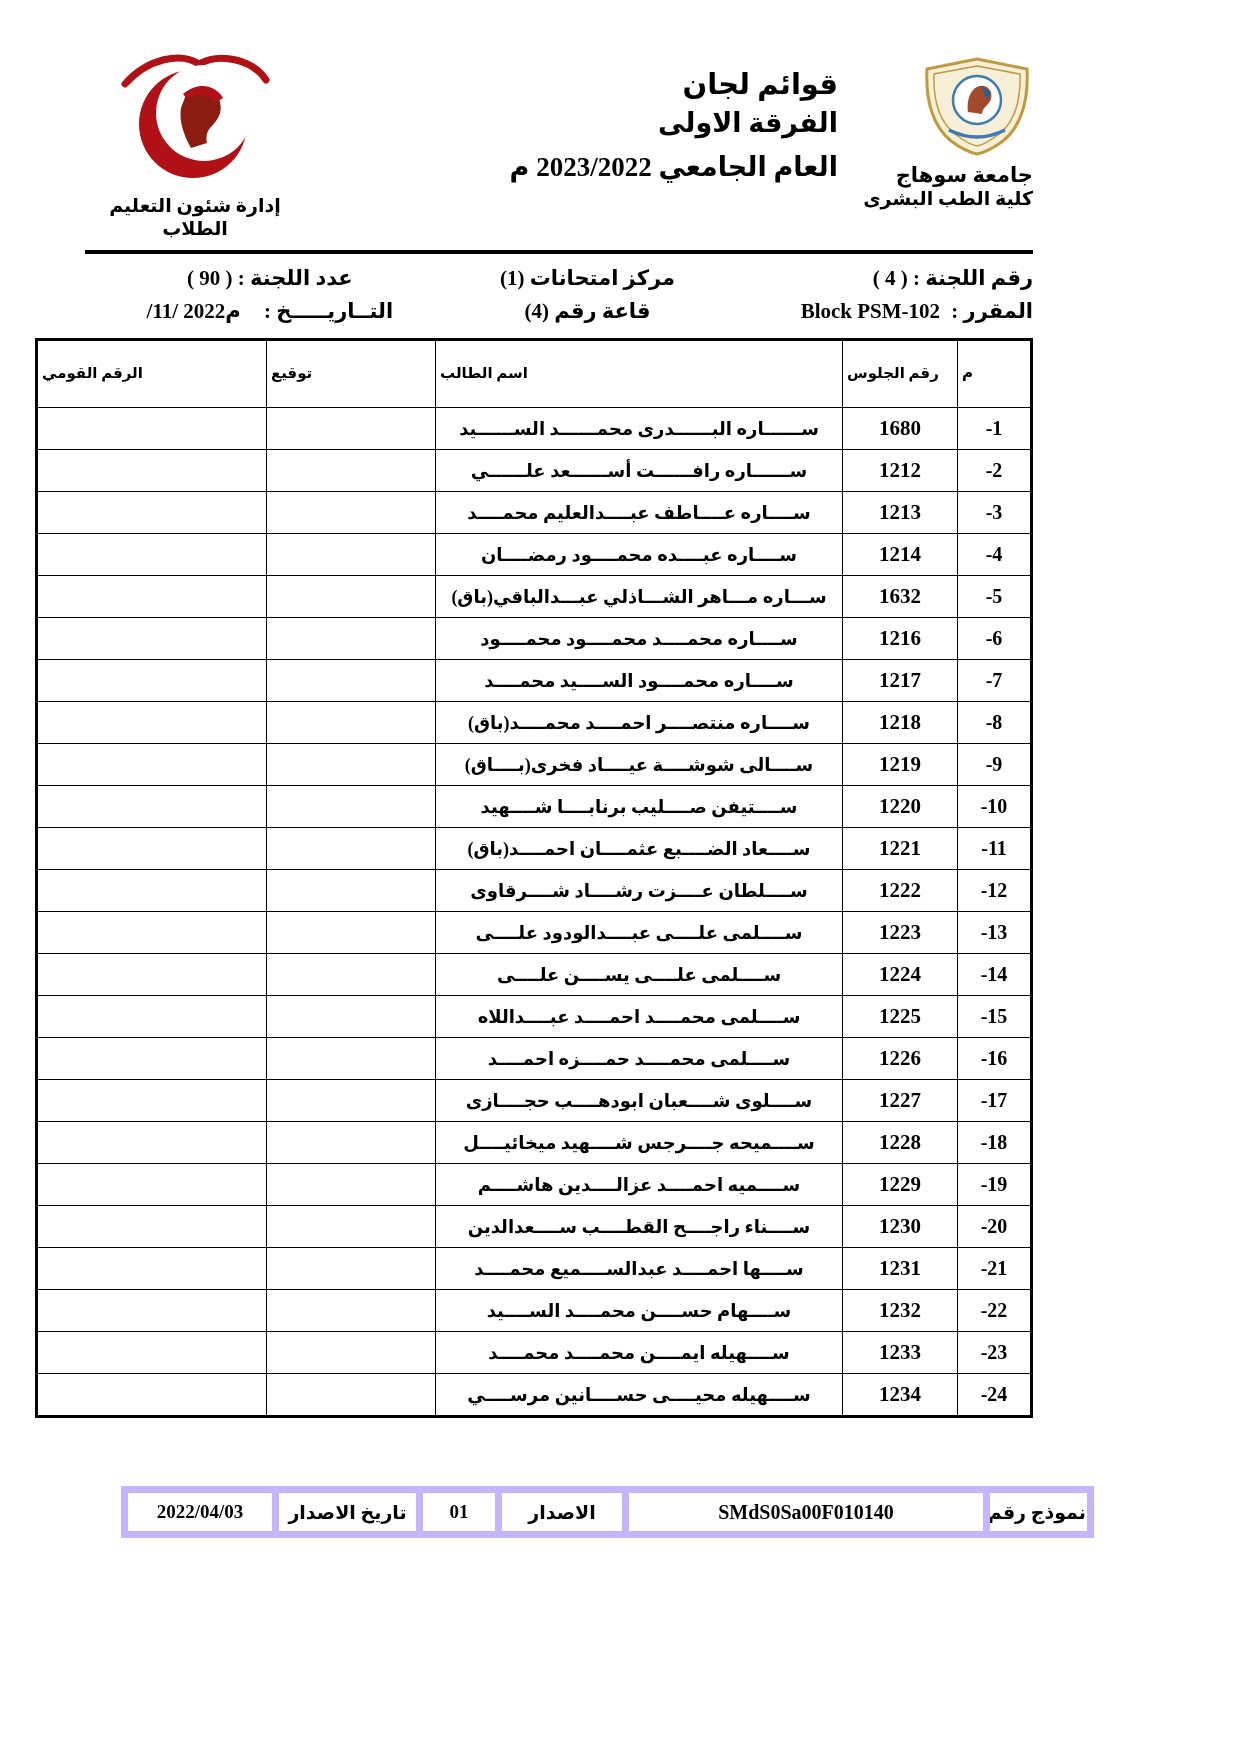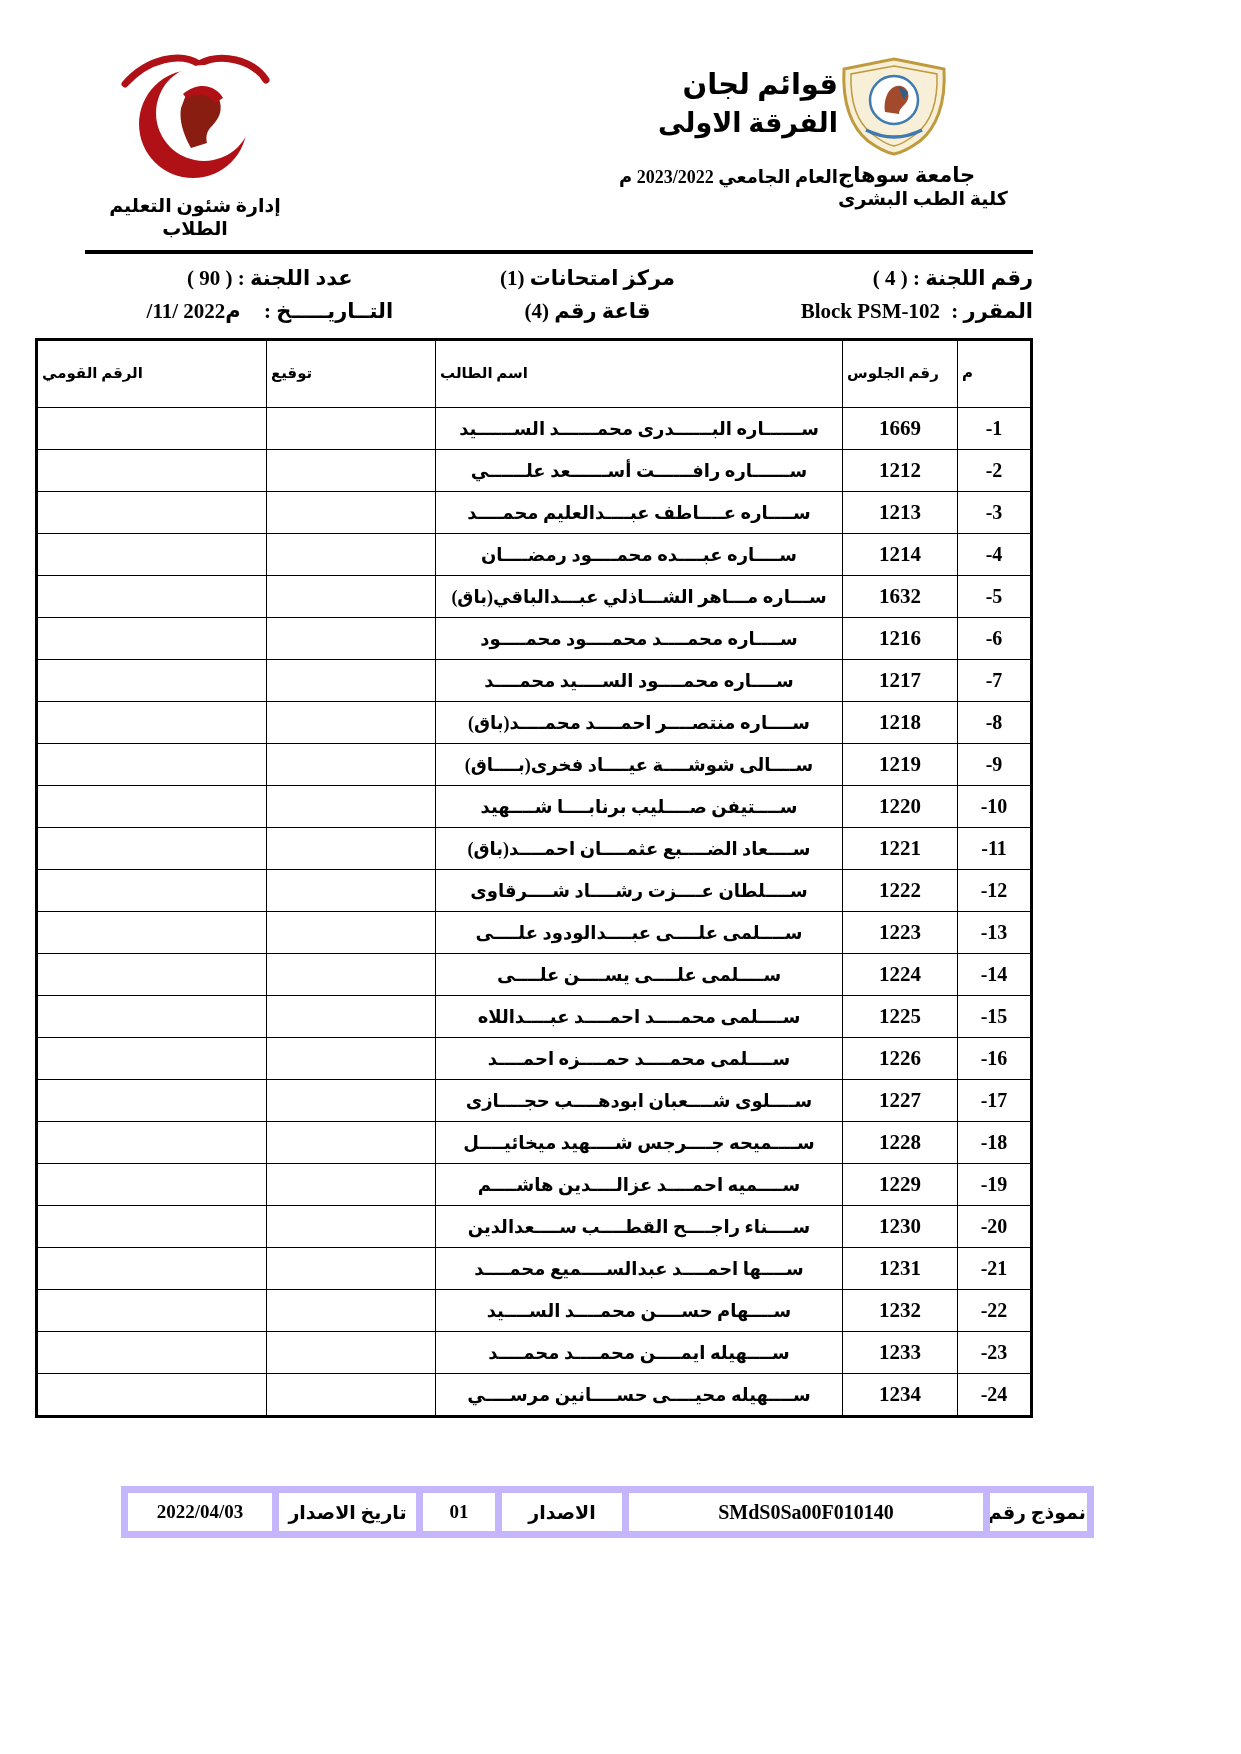--- a/index.html
+++ b/index.html
@@ -2,27 +2,27 @@
 <html lang="ar" dir="rtl"><head>
 <meta charset="utf-8">
 <style>
   html,body{margin:0;padding:0;background:#f6f6f6}
   .page{position:relative;width:1241px;height:1754px;background:#ffffff;direction:rtl;
         font-family:"Liberation Serif","DejaVu Sans",serif;font-weight:bold;color:#000;overflow:hidden}
   .content{position:absolute;left:85px;top:50px;width:948px}
 
   
   .header{display:flex;justify-content:space-between;align-items:flex-start}
-  .block-university{width:195px;text-align:left;padding-top:6px}
+  .block-university{width:195px;text-align:right;padding-top:6px}
   .uni-name{font-size:21px;line-height:1.25;margin-top:2px}
   .fac-name{font-size:19px;line-height:1.2}
   .block-titles{flex:1;text-align:right;padding-top:16px}
   .t1{font-size:29px;line-height:1.3}
   .t2{font-size:27px;line-height:1.3;margin-top:2px}
-  .t3{font-size:18px;line-height:1.4;margin-top:24px}
+  .t3{font-size:27px;line-height:1.4;margin-top:8px}
   .block-dept{width:220px;text-align:center}
   .dept-name{font-size:19px;margin-top:8px}
   .rule{height:0;border-bottom:4px solid #000;margin-top:10px}
 
   
   .info-row{display:flex;margin-top:12px;font-size:21px}
   .info-row + .info-row{margin-top:8px}
   .ic-right{width:33%;text-align:right}
   .ic-center{width:28%;text-align:center}
   .ic-left{width:39%;text-align:center}
@@ -117,21 +117,21 @@
           <th class="col-index">م</th>
           <th class="col-seat">رقم الجلوس</th>
           <th class="col-name">اسم الطالب</th>
           <th class="col-sign">توقيع</th>
           <th class="col-nid">الرقم القومي</th>
         </tr>
       </thead>
       <tbody>
           <tr>
             <td class="col-index">1-</td>
-            <td class="col-seat">1669</td>
+            <td class="col-seat">1680</td>
             <td class="col-name">ســــــاره البــــــدرى محمــــــد الســــــيد</td>
             <td class="col-sign"></td>
             <td class="col-nid"></td>
           </tr>
           <tr>
             <td class="col-index">2-</td>
             <td class="col-seat">1212</td>
             <td class="col-name">ســــــاره رافــــــت أســــــعد علــــــي</td>
             <td class="col-sign"></td>
             <td class="col-nid"></td>

